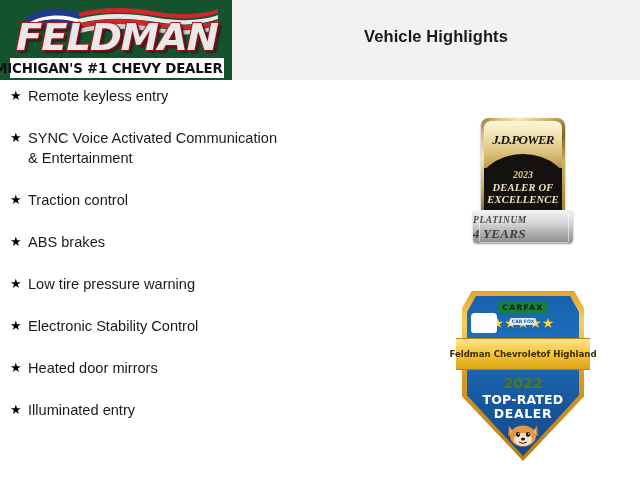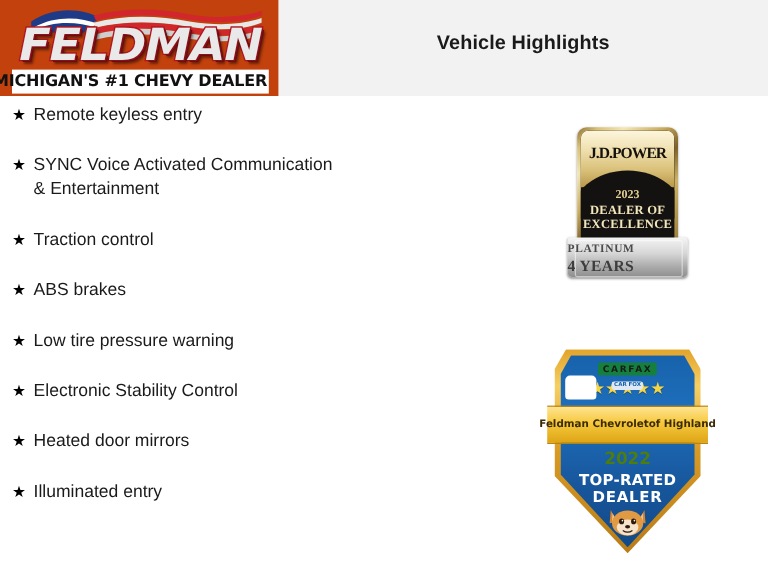--- a/index.html
+++ b/index.html
@@ -23,21 +23,21 @@
     width: 640px;
     height: 80px;
     background: #f2f2f2;
   }
 
   #logo-card {
     position: absolute;
     left: 0; top: 0;
     width: 232px;
     height: 80px;
-    background: #c2410c;
+    background: #14532d;
     overflow: hidden;
   }
 
   
   #flag-wrap {
     position: absolute;
     left: 22px; top: 4px;
     width: 200px; height: 34px;
   }
 
@@ -130,22 +130,22 @@
   
   #badges {
     position: absolute;
     left: 440px; top: 86px;
     width: 200px;
   }
 
   
   #jdpower {
     position: absolute;
-    left: 33px; top: 20px;
-    width: 100px; height: 132px;
+    left: 33px; top: 32px;
+    width: 100px; height: 132px; font-style: italic;
   }
   #jdp-plaque {
     position: absolute;
     left: 8px; top: 0;
     width: 84px; height: 97px;
     border-radius: 8px 8px 3px 3px;
     background: linear-gradient(135deg,#8c6f33 0%,#d8c178 10%,#f3e6b6 22%,#c9ab5c 40%,#7d6128 55%,#cdb267 70%,#9a7d39 100%);
     padding: 3px;
     box-sizing: border-box;
     box-shadow: 0 1px 2px rgba(0,0,0,.45);

